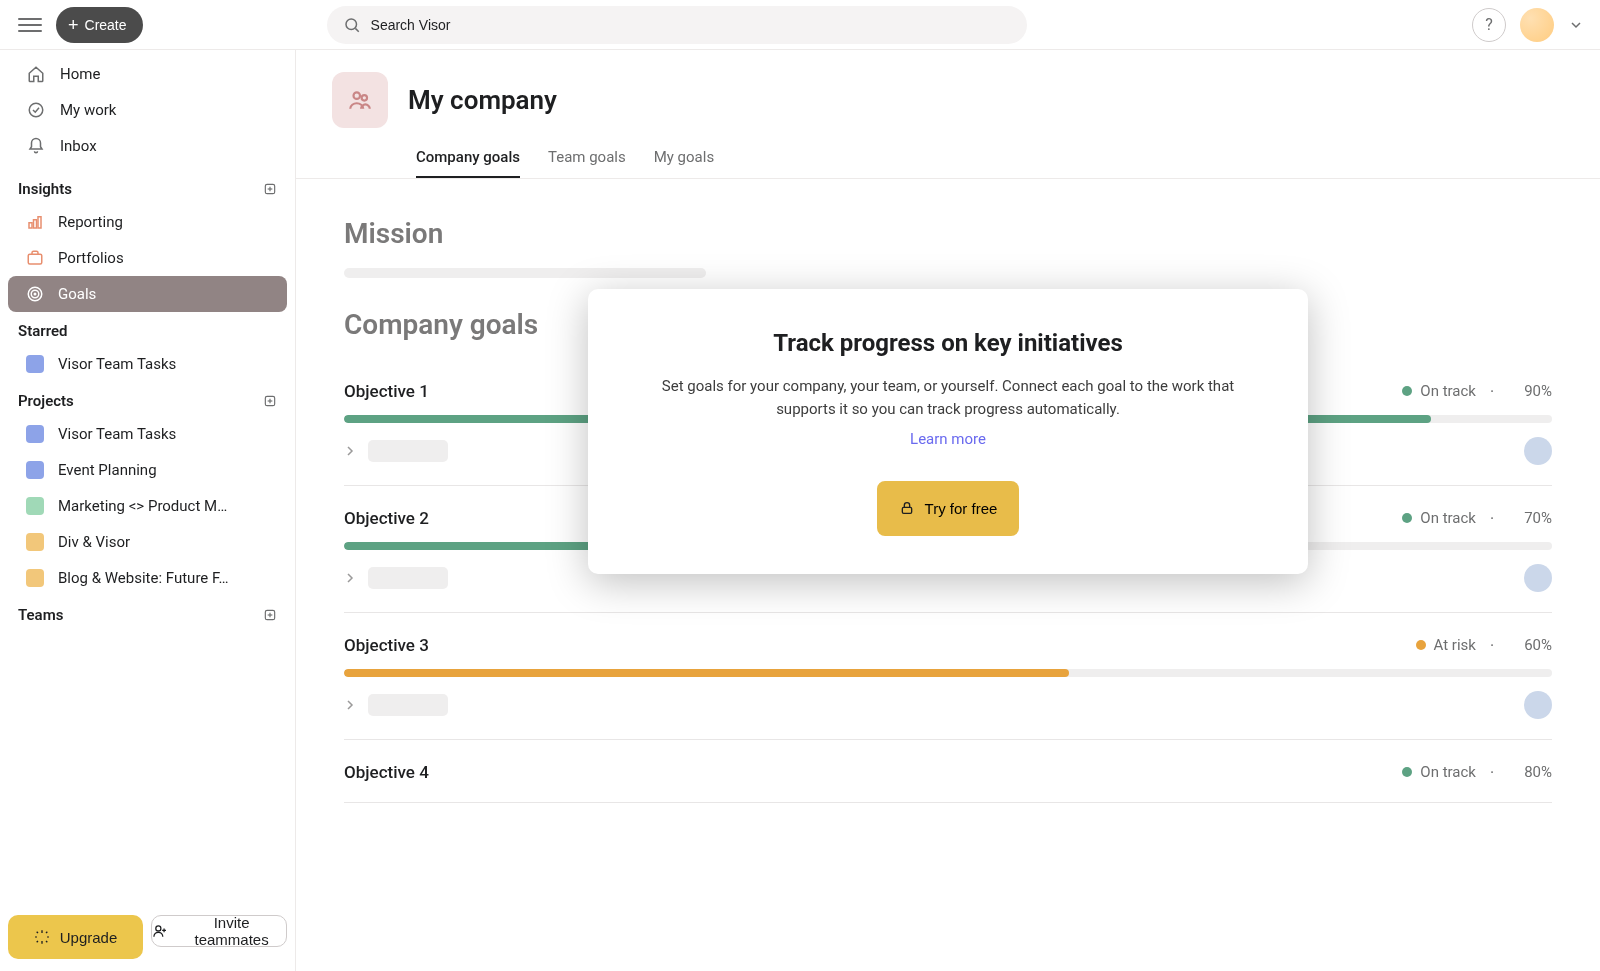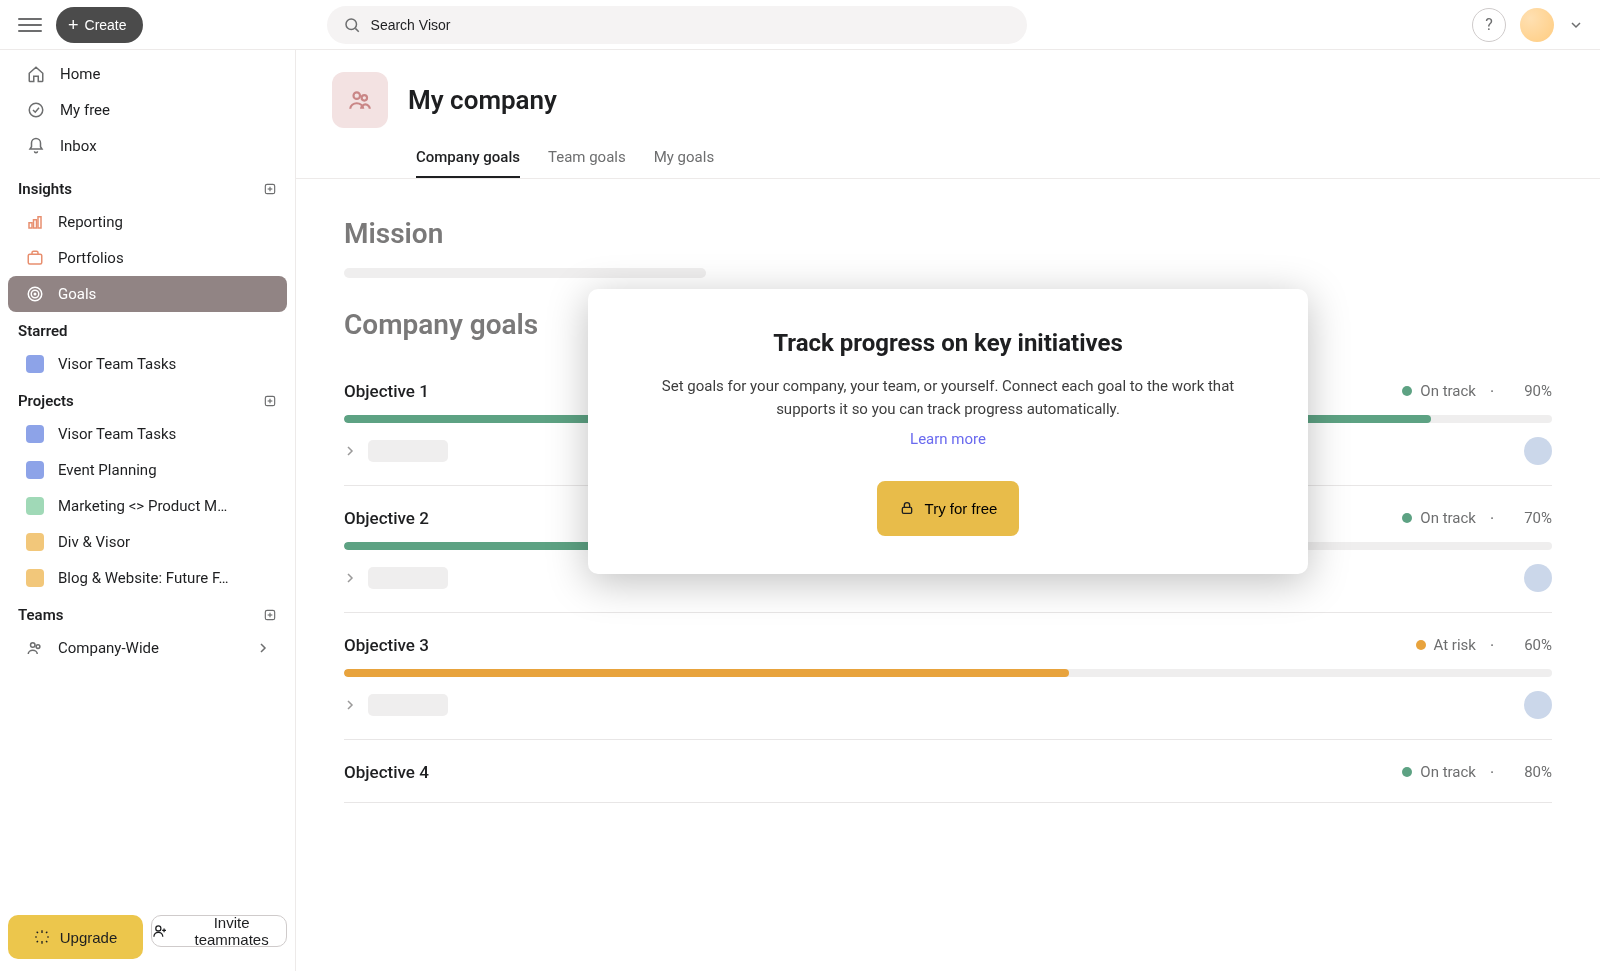--- a/index.html
+++ b/index.html
@@ -196,21 +196,21 @@
           </span>
         <span>Home</span>
       </div>
       <div class="nav-item">
         <span class="ico">
             <svg width="18" height="18" viewBox="0 0 24 24" fill="none" stroke="#6d6e6f" stroke-width="2">
               <circle cx="12" cy="12" r="9"></circle>
               <path d="M8 12l3 3 5-6"></path>
             </svg>
           </span>
-        <span>My free</span>
+        <span>My work</span>
       </div>
       <div class="nav-item">
         <span class="ico">
             <svg width="18" height="18" viewBox="0 0 24 24" fill="none" stroke="#6d6e6f" stroke-width="2">
               <path d="M6 8a6 6 0 1 1 12 0v5l2 3H4l2-3z"></path>
               <path d="M10 19a2 2 0 0 0 4 0"></path>
             </svg>
           </span>
         <span>Inbox</span>
       </div>
@@ -295,35 +295,20 @@
       <span>Blog &amp; Website: Future F…</span>
     </div>
 
     <div class="section-hdr">
       <span>Teams</span>
       <span class="hdr-right">
           <svg width="14" height="14" viewBox="0 0 24 24" stroke="#6d6e6f" stroke-width="2">
             <rect x="4" y="4" width="16" height="16" rx="3" fill="none"></rect>
             <line x1="12" y1="8" x2="12" y2="16"></line>
             <line x1="8" y1="12" x2="16" y2="12"></line>
-          </svg>
-        </span>
-    </div>
-    <div class="proj-item">
-      <span class="ico">
-          <svg width="18" height="18" viewBox="0 0 24 24" fill="none" stroke="#6d6e6f" stroke-width="2">
-            <circle cx="9" cy="8" r="3"></circle>
-            <circle cx="16" cy="10" r="2.5"></circle>
-            <path d="M3 20c0-3 3-5 6-5s6 2 6 5"></path>
-          </svg>
-        </span>
-      <span>Company-Wide</span>
-      <span style="margin-left:auto">
-          <svg width="12" height="12" viewBox="0 0 12 12">
-            <path d="M4 2l4 4-4 4" stroke="#6d6e6f" stroke-width="1.5" fill="none"></path>
           </svg>
         </span>
     </div>
 
     <div class="sidebar-bottom">
       <button class="upgrade-btn">
         <svg width="16" height="16" viewBox="0 0 24 24" fill="none" stroke="#1e1f21" stroke-width="2">
             <path d="M12 2v4M12 18v4M4 12H2M22 12h-2M6 6l-2-2M20 20l-2-2M6 18l-2 2M20 4l-2 2"></path>
           </svg>
         <span>Upgrade</span>

